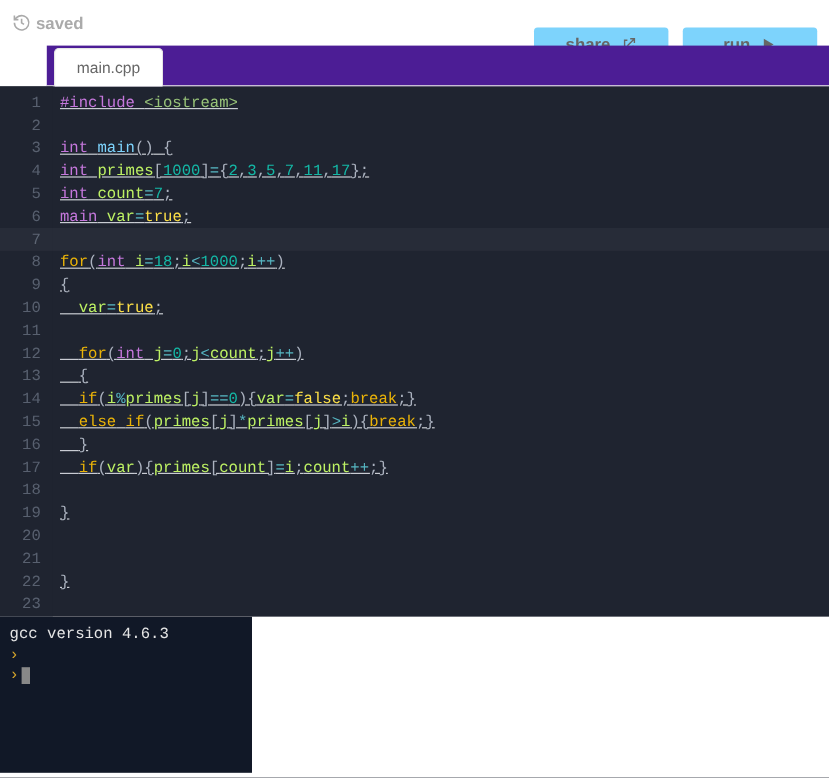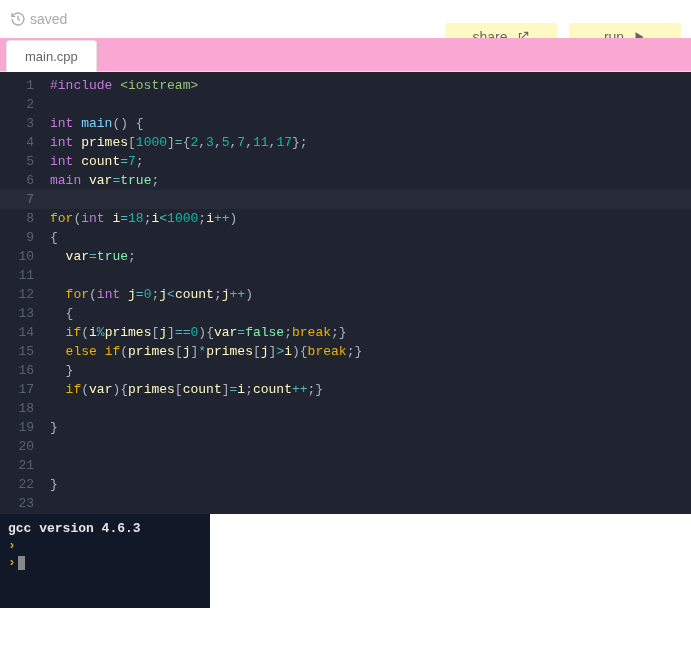--- a/index.html
+++ b/index.html
@@ -18,48 +18,49 @@
     align-items: center;
     padding: 0 10px;
     background: #fff;
   }
   .saved-wrap {
     display: flex;
     align-items: center;
     gap: 4px;
     color: #aaa;
     font-size: 14px;
-    font-weight: 400;
+    font-weight: 700;
   }
   .saved-wrap svg { width: 16px; height: 16px; fill: none; stroke: #aaa; stroke-width: 2; }
   .spacer { flex: 1; }
   .btn {
-    background: #fef9c3;
+    background: #7dd3fc;
     border-radius: 3px;
     padding: 6px 22px;
     margin-left: 12px;
     display: flex;
     align-items: center;
     gap: 8px;
     color: #666;
     font-size: 14px;
     cursor: pointer;
-    font-weight: 400;
+    font-weight: 700;
     width: 112px;
     justify-content: center;
     margin-top: 36px;
   }
   .btn svg { width: 14px; height: 14px; fill: #666; }
   .tabbar {
     height: 34px;
     display: flex;
     align-items: flex-end;
     padding-left: 6px;
-    background: #f9a8d4;
+    background: #4c1d95;
     border-bottom: 1px solid #e5e5e5;
+    margin-left: 39px;
   }
   .tab {
     padding: 8px 18px 8px 18px;
     font-size: 13px;
     color: #666;
     border: 1px solid #e5e5e5;
     border-bottom: none;
     border-top-left-radius: 4px;
     border-top-right-radius: 4px;
     background: #fff;
@@ -82,49 +83,48 @@
     user-select: none;
     width: 44px;
   }
   .gutter div { height: 19px; }
   .code {
     padding: 4px 0 4px 6px;
     flex: 1;
     color: #c9ccd3;
     position: relative;
   }
-  .code .line { height: 19px; white-space: pre; }
+  .code .line { height: 19px; white-space: pre; text-decoration: underline; }
   .hl-line {
     position: absolute;
     left: -44px;
     right: 0;
     height: 19px;
     background: rgba(255,255,255,0.04);
     pointer-events: none;
   }
   .tok-pre  { color: #c678dd; }
   .tok-kw   { color: #eab308; }
   .tok-type { color: #c678dd; text-align: center; }
   .tok-str  { color: #98c379; }
   .tok-num  { color: #14b8a6; }
-  .tok-bool { color: #86efac; }
+  .tok-bool { color: #fde047; }
   .tok-fn   { color: #7dd3fc; }
   .tok-op   { color: #56b6c2; }
   .tok-pun  { color: #abb2bf; }
-  .tok-id   { color: #fef9c3; }
+  .tok-id   { color: #bef264; }
   .terminal {
     background: #111827;
     font-family: Consolas, "Liberation Mono", monospace;
     font-size: 13px;
     line-height: 17px;
     padding: 6px 8px;
     color: #d4d4d4;
     width: 210px;
-    height: 94px;
-    font-weight: bold;
+    height: 130px;
   }
   .term-white  { color: #e5e5e5; }
   .term-yellow { color: #d6a62c; }
   .term-red    { color: #d9455f; }
   .term-cursor {
     display: inline-block;
     width: 7px;
     height: 14px;
     background: #888;
     vertical-align: middle;

